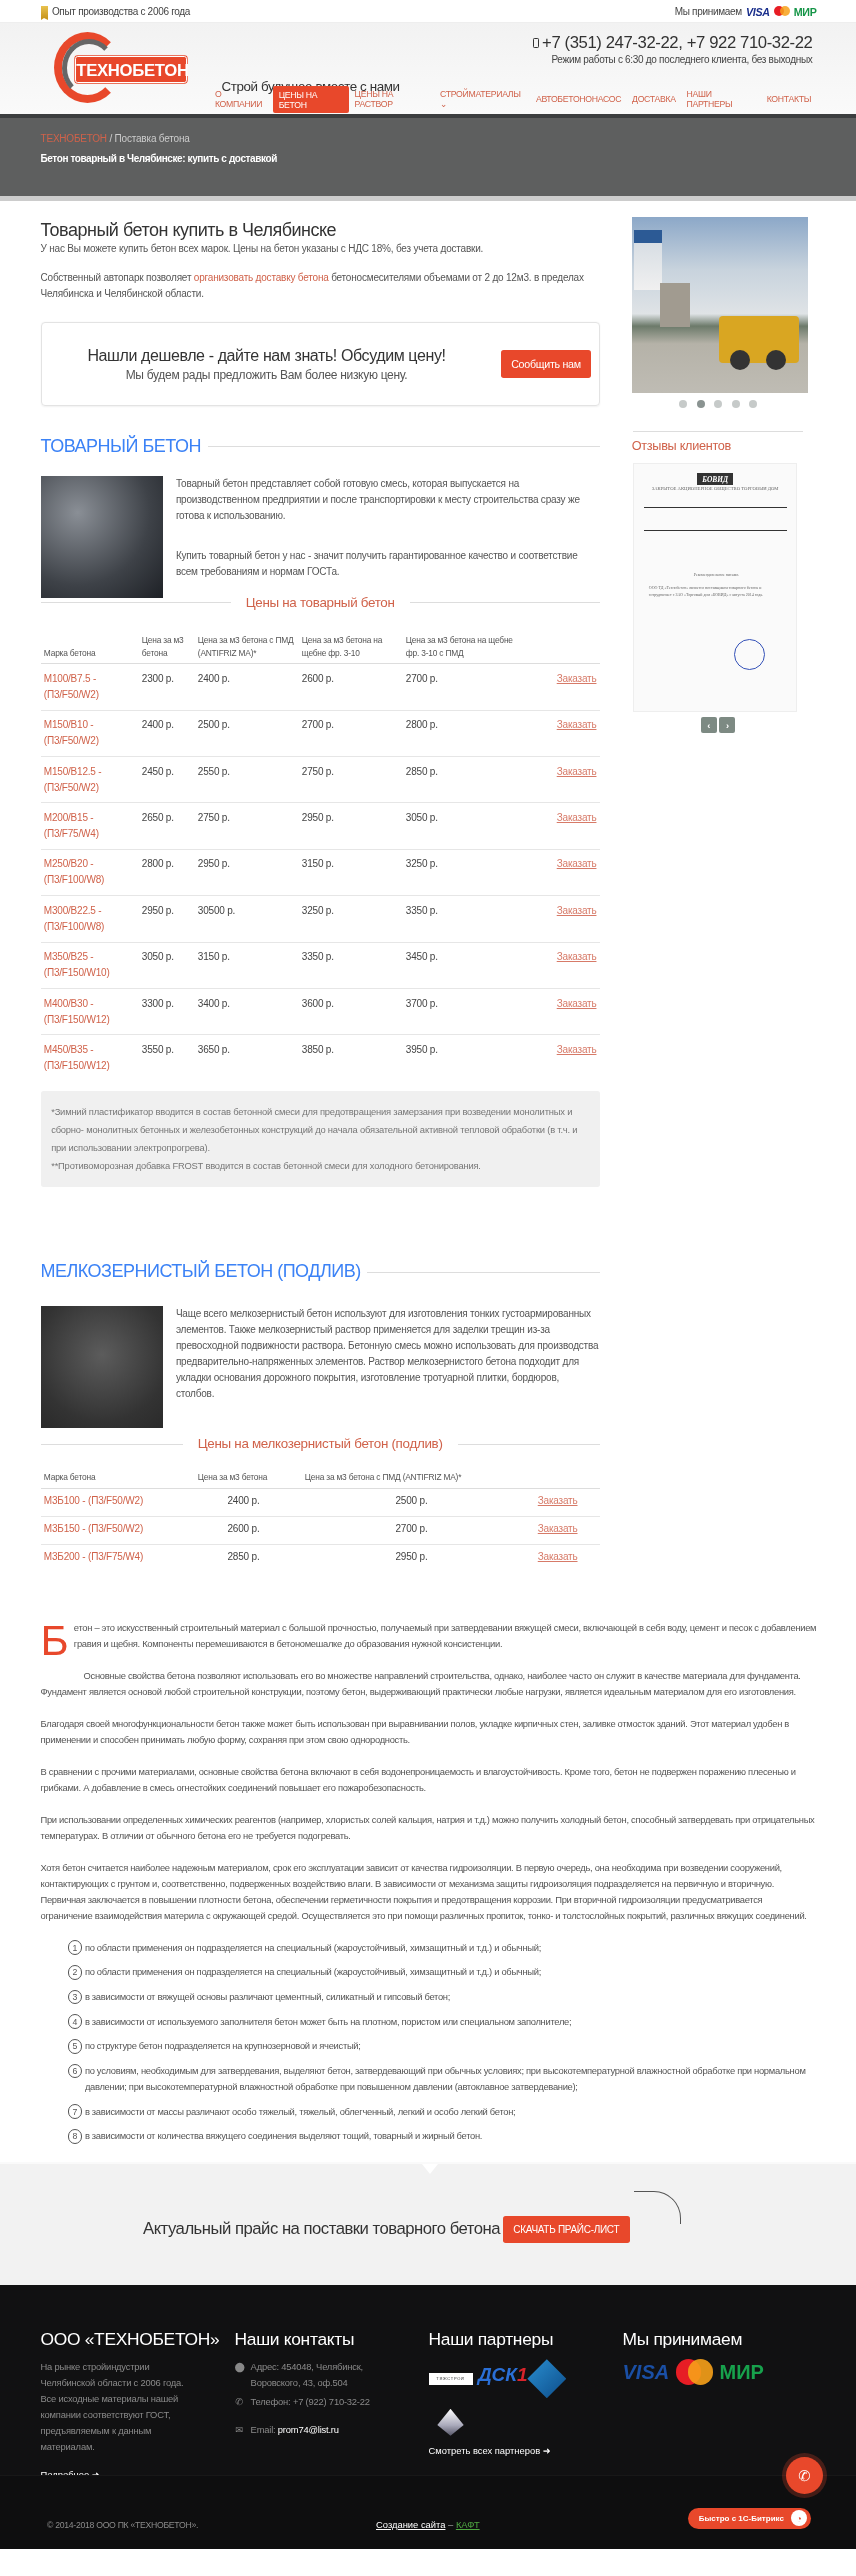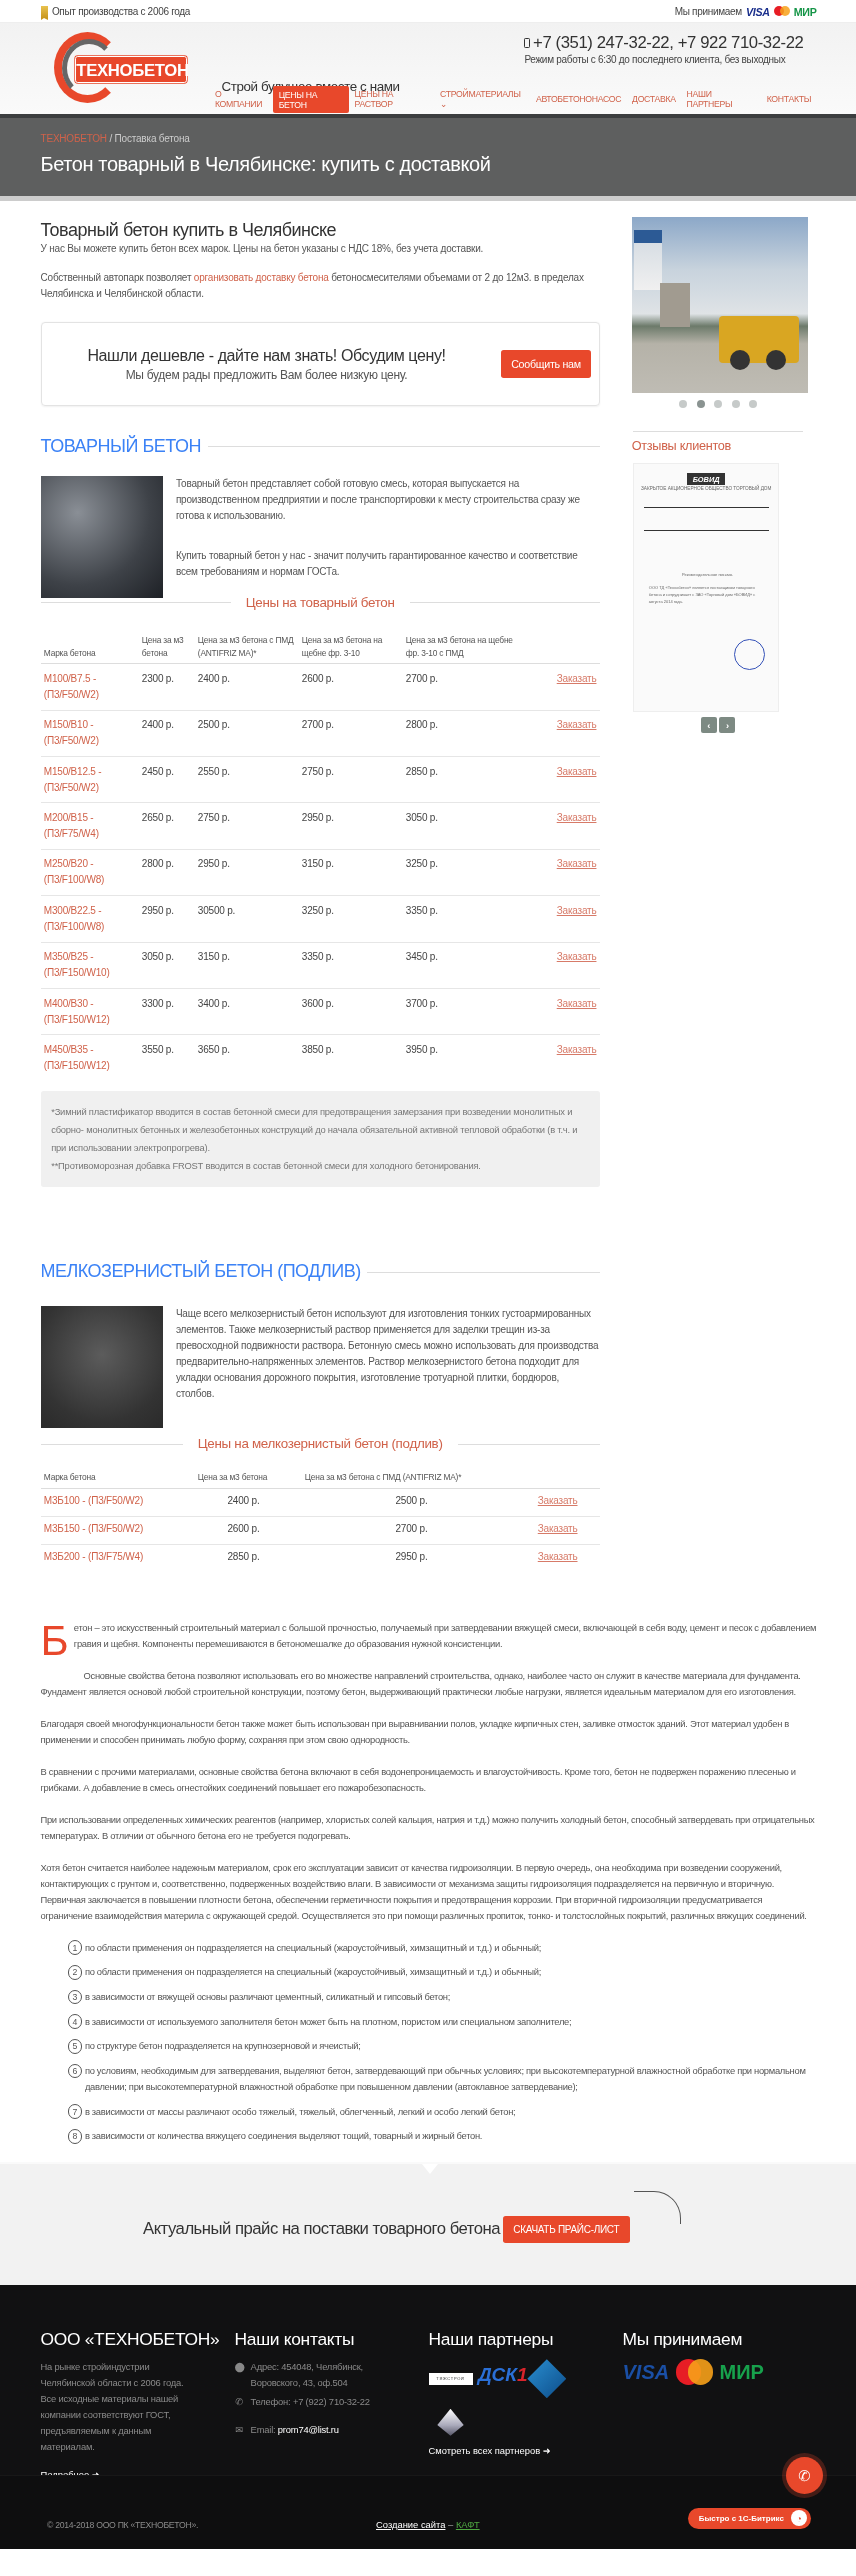--- a/index.html
+++ b/index.html
@@ -19,33 +19,33 @@
 .mc i:first-child{left:0;background:#e71d25}.mc i:last-child{left:6px;background:#f7a11a;opacity:.85}
 .mir{font-weight:bold;color:#159547;font-size:10.7px;font-family:"Liberation Sans",sans-serif}
 
 .header{height:91px;background:linear-gradient(#f2f2f2,#fafafa)}
 .header .wrap{height:91px}
 .logo{position:absolute;left:13.4px;top:9.4px;width:134px;height:78px}
 .logo .ring{position:absolute;left:0;top:0;width:67px;height:71px;border-radius:50%;border:8.7px solid #e8482b;border-right-color:transparent;border-bottom-color:#e8482b}
 .logo .ring2{position:absolute;left:8px;top:6.7px;width:54px;height:58px;border-radius:50%;border:5.4px solid #666;border-right-color:transparent;border-bottom-color:transparent}
 .logo .plate{position:absolute;left:21.4px;top:24px;width:112px;height:27px;background:#e8482b;border-radius:2.7px;color:#fff;font-weight:bold;font-size:16.7px;line-height:27px;text-align:center;font-family:"Liberation Sans",sans-serif;letter-spacing:-0.3px;border:1.3px solid #fff;box-shadow:0 0 0 0.7px #e8482b}
 .slogan{position:absolute;left:181px;top:56px;font-size:13.4px;color:#333;letter-spacing:-0.4px}
-.contacts{position:absolute;right:13px;top:10px;text-align:left}
+.contacts{position:absolute;right:4px;top:10px;text-align:right}
 .phone{font-size:16.7px;color:#333;letter-spacing:-0.4px;display:flex;align-items:center;gap:2.7px}
 .phone .ph-ico{width:6px;height:10px;border:1.3px solid #333;border-radius:1.3px}
 .hours{font-size:10px;color:#444;letter-spacing:-0.3px;margin-top:0.7px}
 .nav{position:absolute;left:169px;top:78px;display:flex;align-items:stretch}
 .nav a{display:flex;align-items:center;padding:0 5.4px;height:25.4px;font-size:8.7px;color:#d0624a;text-transform:uppercase;letter-spacing:-0.3px;margin-top:-14.7px}
 .nav a.active{background:#e8482b;color:#fff;border-radius:2px;height:27px}
 
 .titlebar{background:#5e5f5f;height:87px;border-top:4px solid #3c3e3f;border-bottom:5.4px solid #ccc}
 .titlebar .wrap{padding-top:14.7px}
 .crumbs{font-size:10px;color:#ccc;letter-spacing:-0.2px}
 .crumbs a{color:#d0624a}
-.page-title{font-size:20px;color:#fff;margin-top:9.4px;letter-spacing:-0.4px;font-weight:normal}
+.page-title{font-size:10px;color:#fff;margin-top:9.4px;letter-spacing:-0.4px;font-weight:bold}
 
 .content{display:flex;gap:20px;padding-top:9.4px}
 .main{width:560px}
 .side{width:197px}
 h2.h1{font-size:18px;font-weight:normal;color:#333;letter-spacing:-0.5px;margin-top:9.4px}
 .lead{font-size:10px;color:#555;letter-spacing:-0.2px;line-height:16px}
 .lead a{color:#d0624a}
 .cheaper{margin-top:20px;border:0.7px solid #e3e3e3;border-radius:4px;box-shadow:0 0.7px 2px rgba(0,0,0,.06);height:84px;display:flex;align-items:center;padding-left:24px}
 .cheaper .txt{width:402px;text-align:center}
 .cheaper .t1{font-size:16px;color:#333;letter-spacing:-0.4px}
@@ -77,21 +77,21 @@
 .slider-img{width:176px;height:176px;margin:6.7px 0 0 12.7px;background:linear-gradient(#8ca8c8 0%,#c8d3dd 30%,#dfe3e6 55%,#6c7a6a 62%,#b5b2a8 72%,#bfbcb4 100%);position:relative;overflow:hidden}
 .slider-img .silo{position:absolute;left:1.3px;top:13.4px;width:28px;height:60px;background:linear-gradient(#d8dee4,#f0f0f0);border-top:13.4px solid #2c5a95}
 .slider-img .bld{position:absolute;left:28px;top:66px;width:29.4px;height:44px;background:#a19b90}
 .slider-img .loader{position:absolute;left:87px;top:99px;width:80px;height:47px;background:#d9a622;border-radius:4px}
 .slider-img .whl{position:absolute;width:20px;height:20px;border-radius:50%;background:#333;top:133px}
 .dots{display:flex;justify-content:center;gap:9.4px;margin-top:6.7px}
 .dots i{width:8px;height:8px;border-radius:50%;background:#c6cac9;display:block}
 .dots i.on{background:#8a9391}
 .side-sep{height:0.7px;background:#ddd;margin:23px 13.4px 0}
 .side h4{font-weight:normal;font-size:12.7px;color:#d0624a;letter-spacing:-0.3px;margin:8px 0 0 12px}
-.letter{width:146px;height:249px;margin:9.4px 0 0 13.4px;background:#fafafa;border:0.7px solid #eee;position:relative;font-family:Liberation Sans, sans-serif;font-size:4px;color:#666}
+.letter{width:164px;height:249px;margin:9.4px 0 0 13.4px;background:#fafafa;border:0.7px solid #eee;position:relative;font-family:Liberation Serif, serif;font-size:4px;color:#666}
 .letter .lhead{position:absolute;top:9.4px;left:0;right:0;text-align:center}
 .letter .lhead b{display:inline-block;background:#333;color:#fff;padding:1.3px 5.4px;font-size:7.4px;font-style:italic}
 .letter .lhead div{font-size:4.7px;margin-top:1.3px}
 .letter .lrule{position:absolute;left:9.4px;right:9.4px;top:43px;height:1.3px;background:#333}
 .letter .lrule2{position:absolute;left:9.4px;right:9.4px;top:66px;height:1.3px;background:#333}
 .letter .lbody{position:absolute;top:107px;left:14.7px;right:12px;line-height:7.4px}
 .letter .stamp{position:absolute;left:100px;top:175px;width:31px;height:31px;border-radius:50%;border:1.3px solid #3451b8}
 .sl-arrows{display:flex;justify-content:center;gap:2.7px;margin-top:5.4px}
 .sl-arrows a{width:16px;height:16px;background:#7d8a83;color:#fff;border-radius:2px;display:flex;align-items:center;justify-content:center;font-size:9.4px;font-weight:bold}
 

